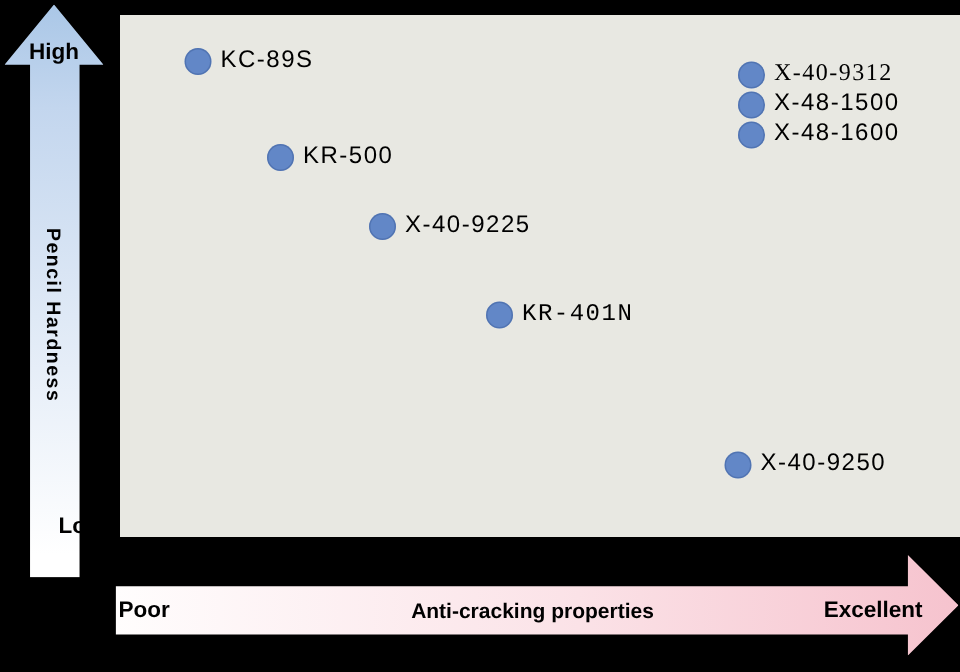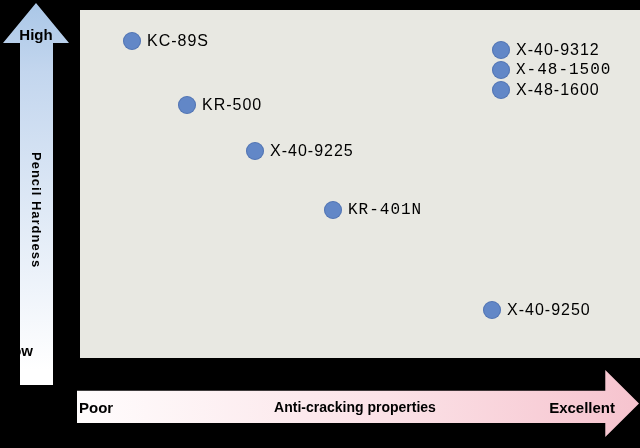--- a/index.html
+++ b/index.html
@@ -27,21 +27,21 @@
   .v-arrow-shape{
     position:absolute;inset:0;
     background:linear-gradient(to bottom,var(--v-top,#aac7e7) 0%,#c3d6ee 18%,#ffffff 96%);
     clip-path:polygon(50% 0%,100% 10.5%,75.8% 10.5%,75.8% 100%,25.8% 100%,25.8% 10.5%,0% 10.5%);
   }
   .v-high{position:absolute;top:23px;left:0;width:100%;text-align:center;font-weight:bold;font-size:15px;}
   .v-title{
     position:absolute;top:149px;left:50%;transform:translateX(-50%);
     writing-mode:vertical-rl;font-weight:bold;font-size:13px;letter-spacing:1px;white-space:nowrap;
   }
-  .v-low{position:absolute;top:339px;left:0;width:100%;text-align:left;font-weight:bold;font-size:15px;}
+  .v-low{position:absolute;top:339px;left:0;width:100%;text-align:right;font-weight:bold;font-size:15px;}
   
   .h-arrow{position:absolute;left:77px;top:370px;width:562px;height:67px;}
   .h-arrow-shape{
     position:absolute;inset:0;
     background:linear-gradient(to right,var(--h-left,#fffdfd) 0%,#fbe2e7 55%,var(--h-right,#f6c3ce) 100%);
     clip-path:polygon(0% 31%,94% 31%,94% 0%,100% 50%,94% 100%,94% 79%,0% 79%);
   }
   .h-poor{position:absolute;left:2px;top:37px;transform:translateY(-50%);font-weight:bold;font-size:15px;}
   .h-title{position:absolute;left:278px;top:37px;transform:translate(-50%,-50%);font-weight:bold;font-size:14px;white-space:nowrap;}
   .h-excellent{position:absolute;right:24px;top:37px;transform:translateY(-50%);font-weight:bold;font-size:15px;}
@@ -52,23 +52,23 @@
 <div class="plot">
     <div class="point" style="left: 43px; top: 22px;"></div>
     <span class="point-label" style="left: 67px; top: 31px;">KC-89S</span>
     <div class="point" style="left: 98px; top: 86px;"></div>
     <span class="point-label" style="left: 122px; top: 95px;">KR-500</span>
     <div class="point" style="left: 166px; top: 132px;"></div>
     <span class="point-label" style="left: 190px; top: 141px;">X-40-9225</span>
     <div class="point" style="left: 244px; top: 191px;"></div>
     <span class="point-label" style="left: 268px; top: 200px; font-family: Liberation Mono, monospace;">KR-401N</span>
     <div class="point" style="left: 412px; top: 31px;"></div>
-    <span class="point-label" style="left: 436px; top: 40px;">X-40-9312</span>
+    <span class="point-label" style="left: 436px; top: 40px; font-family: Liberation Serif, serif;">X-40-9312</span>
     <div class="point" style="left: 412px; top: 51px;"></div>
-    <span class="point-label" style="left: 436px; top: 60px; font-family: Liberation Mono, monospace;">X-48-1500</span>
+    <span class="point-label" style="left: 436px; top: 60px;">X-48-1500</span>
     <div class="point" style="left: 412px; top: 71px;"></div>
     <span class="point-label" style="left: 436px; top: 80px;">X-48-1600</span>
     <div class="point" style="left: 403px; top: 291px;"></div>
     <span class="point-label" style="left: 427px; top: 300px;">X-40-9250</span>
   </div>
 
 <div class="v-arrow">
   <div class="v-arrow-shape"></div>
   <div class="v-high">High</div>
   <div class="v-title">Pencil Hardness</div>

